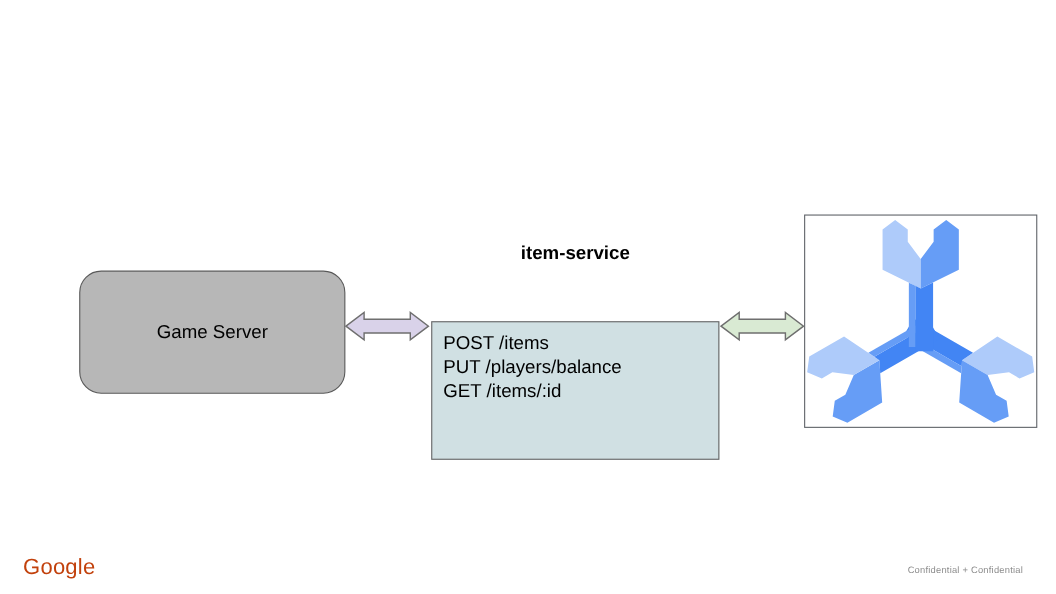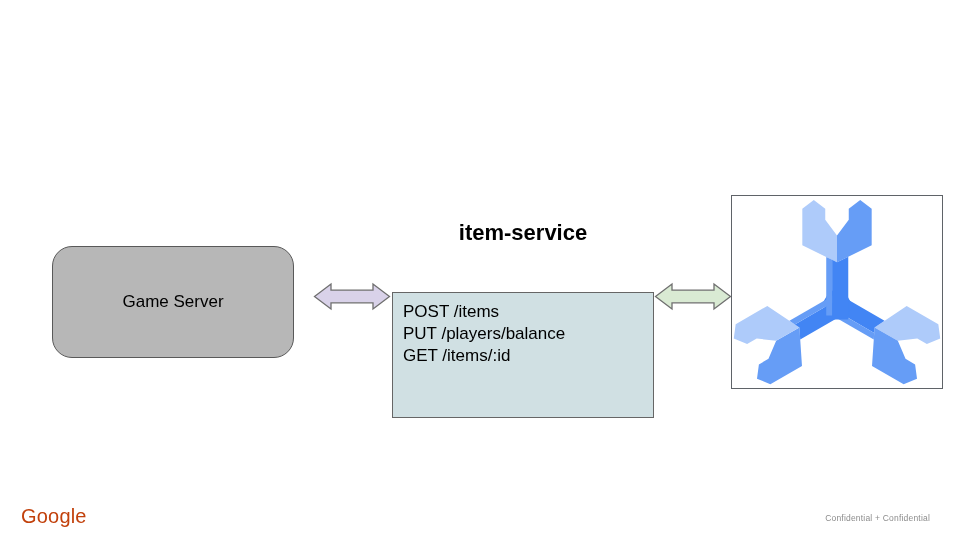--- a/index.html
+++ b/index.html
@@ -2,33 +2,33 @@
 <html><head>
 <meta charset="utf-8">
 <style>
   html,body{margin:0;padding:0;background:#e8e8e8;}
   .slide{
     position:relative;width:960px;height:540px;background:#ffffff;
     font-family:"Liberation Sans",sans-serif;overflow:hidden;margin:0 auto;
   }
   
   .game-server{
-    position:absolute;left:52px;top:246px;width:242px;height:112px;
+    position:absolute;left:72px;top:246px;width:242px;height:112px;
     background:#b7b7b7;border:1px solid #595959;border-radius:20px;
     display:flex;align-items:center;justify-content:center;box-sizing:border-box;
   }
   .game-server .label{font-size:17px;color:#000;}
   
   .arrow{position:absolute;top:282px;}
   .arrow.left{left:313px;}
   .arrow.right{left:654px;}
   
   .service-title{
     position:absolute;left:392px;top:220px;width:262px;text-align:center;
-    font-size:22px;font-weight:bold;color:#000;
+    font-size:17px;font-weight:bold;color:#000;
   }
   .service-box{
     position:absolute;left:392px;top:252px;width:262px;height:126px;
     background:#d0e0e3;border:1px solid #666666;box-sizing:border-box;
     padding:8px 0 0 10px;
     margin-top:40px;
   }
   .service-box .line{font-size:17px;line-height:22px;color:#000;white-space:nowrap;}
   
   .spanner-panel{

